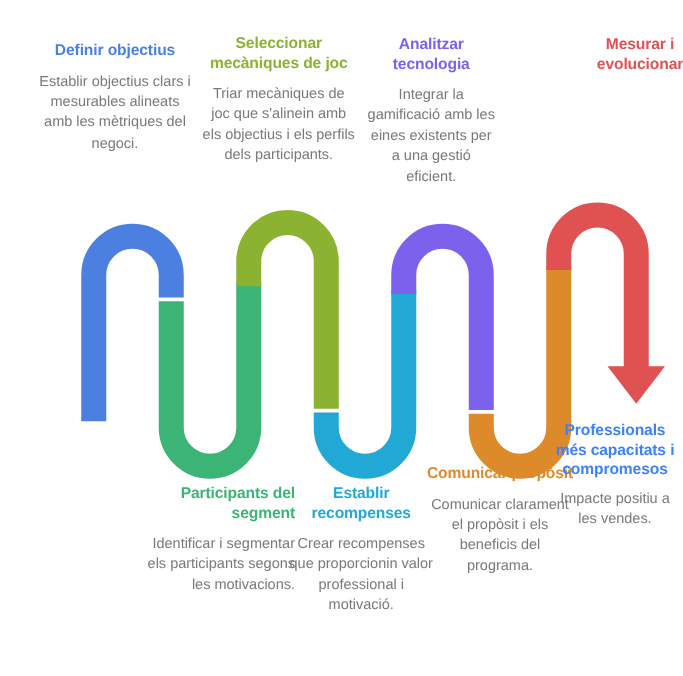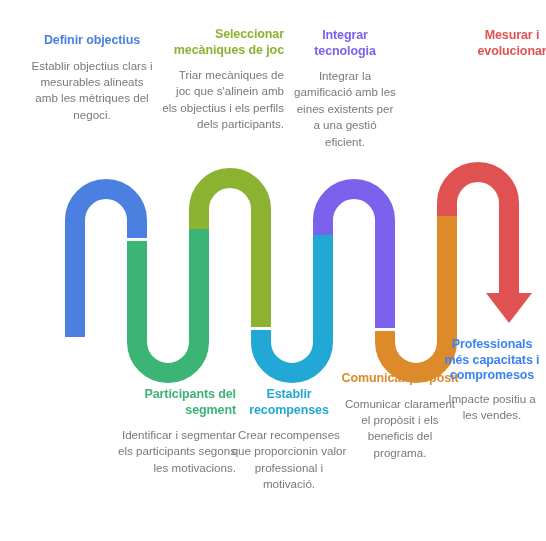--- a/index.html
+++ b/index.html
@@ -47,21 +47,21 @@
 
   .block-desc {
     font-size: 11.6px;
     line-height: 16.4px;
     color: #77797c;
     margin: 0;
   }
 
   
   .tb-0 { left: 28px;  top: 33px;  width: 128px; }
-  .tb-1 { left: 162px; top: 27px;  width: 122px; text-align: right; }
+  .tb-1 { left: 162px; top: 27px;  width: 122px; }
   .tb-2 { left: 292px; top: 28px;  width: 106px; }
   .tb-3 { left: 404px; top: 28px;  width: 120px; margin-left: 48px; }
 
   
   .bb-0 { left: 108px;  top: 387px; width: 128px; text-align: right; }
   .bb-1 { left: 228px; top: 387px; width: 122px; }
   .bb-2 { left: 340px; top: 371px; width: 120px; }
 
   
   .outcome {
@@ -106,21 +106,21 @@
     <p class="block-title" style="color:#4c80e0">Definir objectius</p>
     <p class="block-desc">Establir objectius clars i mesurables alineats amb les mètriques del negoci.</p>
   </div>
 
   <div class="text-block tb-1">
     <p class="block-title" style="color:#8cb232">Seleccionar mecàniques de joc</p>
     <p class="block-desc">Triar mecàniques de joc que s'alinein amb els objectius i els perfils dels participants.</p>
   </div>
 
   <div class="text-block tb-2">
-    <p class="block-title" style="color:#7b61ec">Integrar tecnologia</p>
+    <p class="block-title" style="color:#7b61ec">Analitzar tecnologia</p>
     <p class="block-desc">Integrar la gamificació amb les eines existents per a una gestió eficient.</p>
   </div>
 
   <div class="text-block tb-3">
     <p class="block-title" style="color:#e05252">Mesurar i evolucionar</p>
   </div>
 
   <div class="text-block bb-0">
     <p class="block-title" style="color:#3bb476">Participants del segment</p>
     <p class="block-desc">Identificar i segmentar els participants segons les motivacions.</p>

